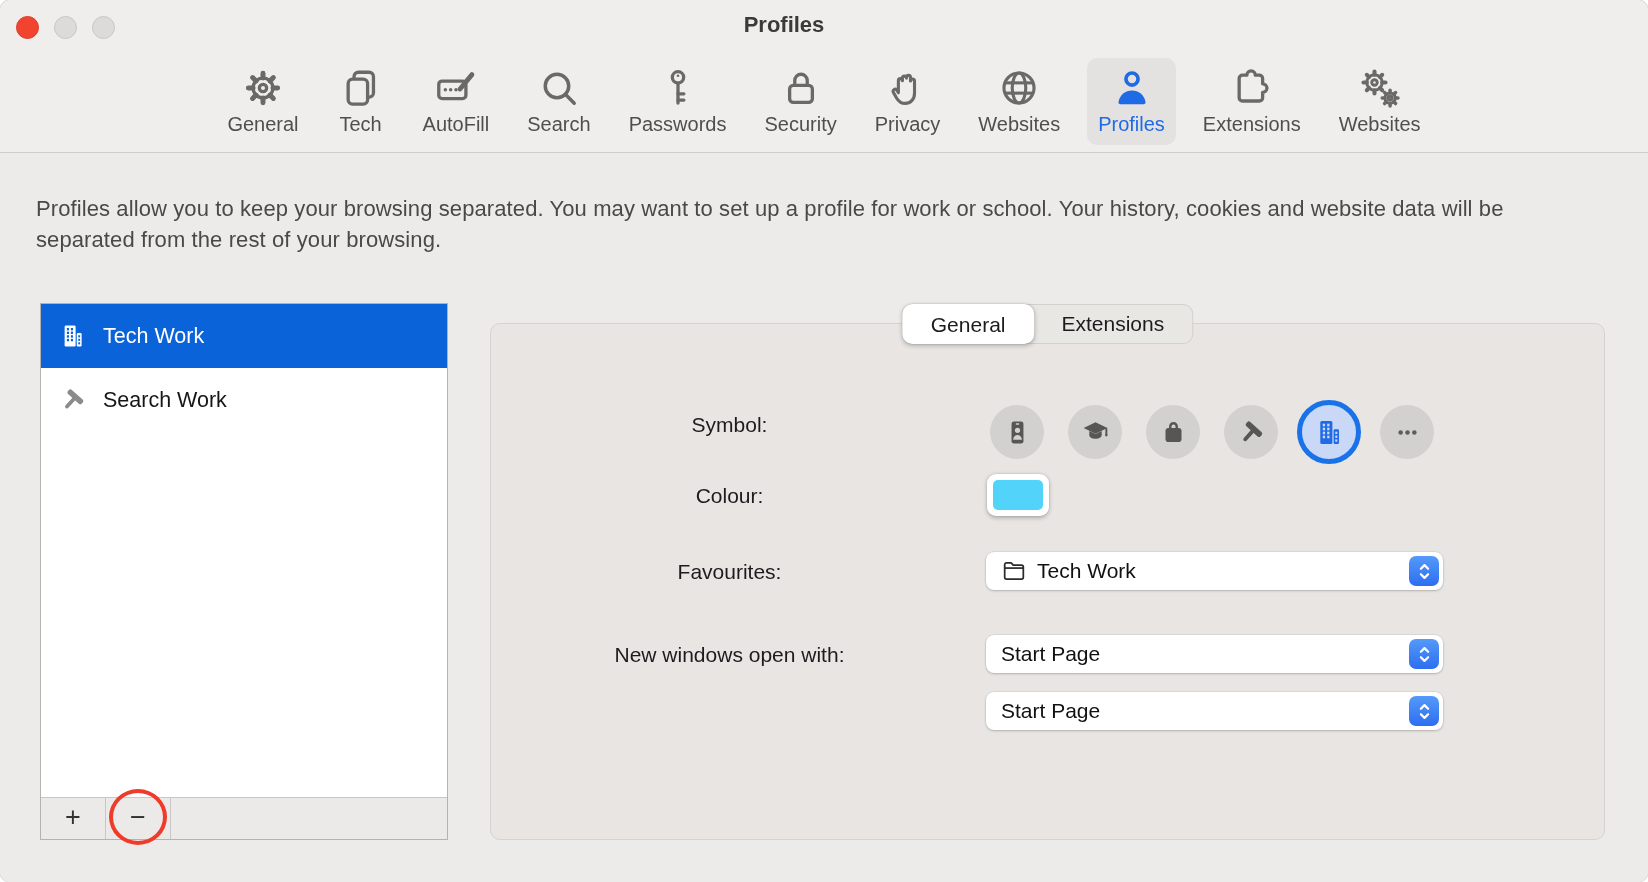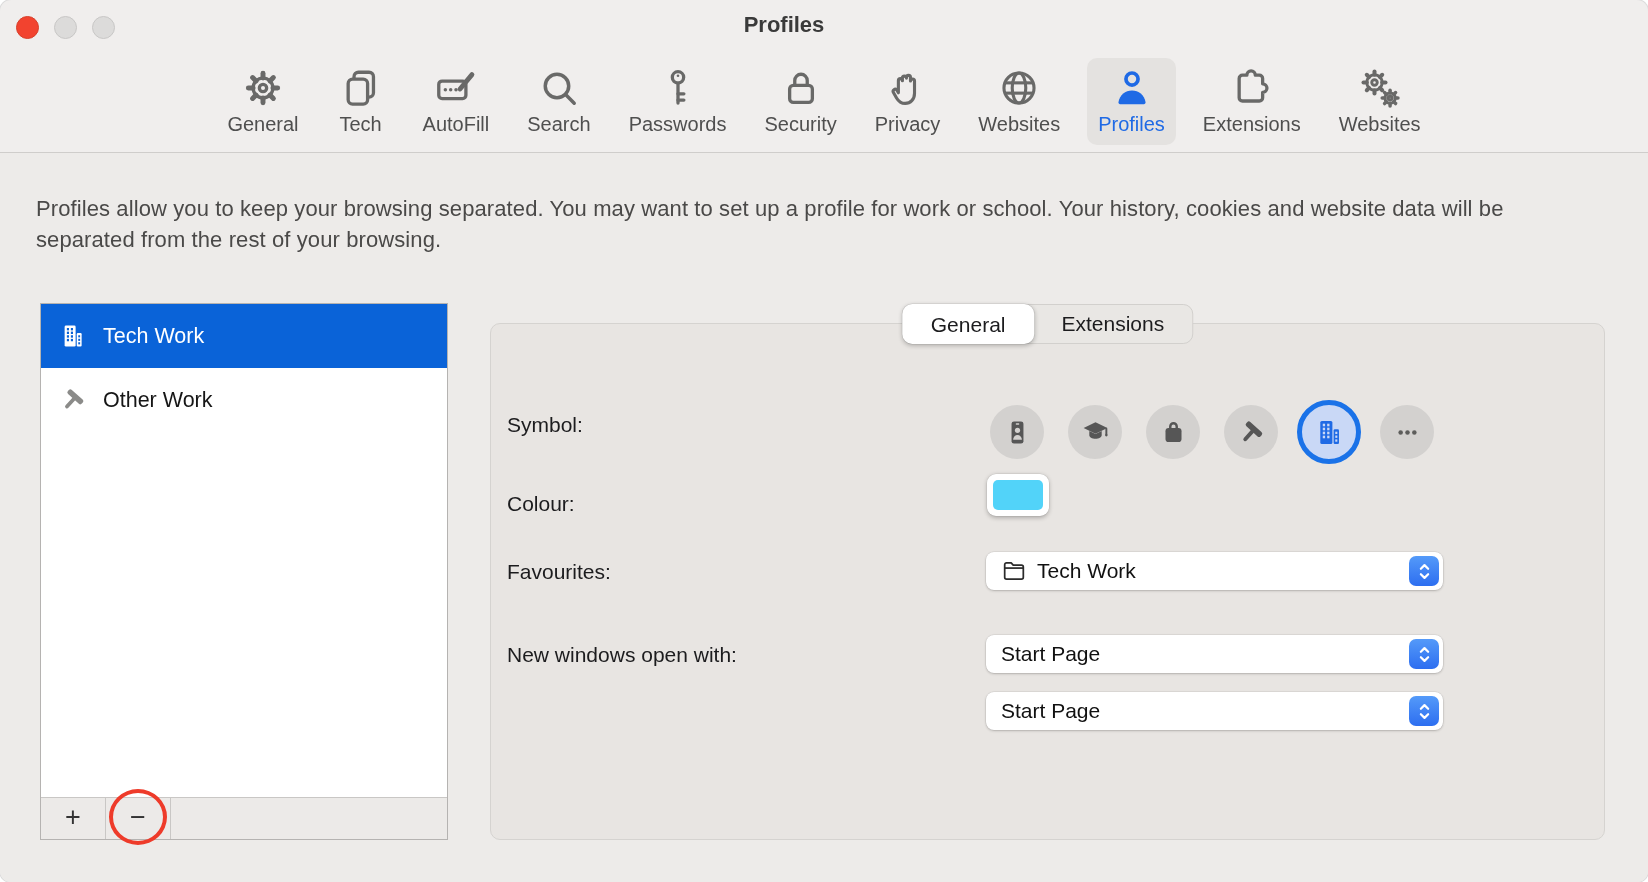--- a/index.html
+++ b/index.html
@@ -53,21 +53,21 @@
     border:4.5px solid #ee3b2a; border-radius:50%; z-index:6; pointer-events:none; }
   
   .detail-panel { position:absolute; left:490px; top:170px; width:1115px; height:517px;
     background:#e8e5e2; border:1px solid #d5d3d0; border-radius:10px; }
   .segmented { position:absolute; top:-20px; left:50%; transform:translateX(-50%);
     height:40px; display:flex; background:#e9e7e4; border:1px solid #d2d0cd; border-radius:10px; }
   .seg { display:flex; align-items:center; padding:0 28px; font-size:21px; color:#1c1c1e; border-radius:10px; }
   .seg.selected { background:#fff; margin:-1px; padding:1px 29px 0;
     box-shadow:0 0 0 .5px rgba(0,0,0,.10), 0 1.5px 4px rgba(0,0,0,.22); }
   .row-label { font-size:21px; color:#1c1c1e; }
-  .f-row { position:absolute; left:16px; width:457px; text-align:left; }
+  .f-row { position:absolute; left:10px; width:457px; text-align:center; }
   
   .symbol-strip { position:absolute; left:499px; top:81px; display:flex; gap:24px; align-items:center; }
   .sym-btn { width:54px; height:54px; border-radius:50%; background:#d3d1cf;
     display:flex; align-items:center; justify-content:center; color:#565656; --cbg:#d3d1cf; }
   .sym-btn svg { width:31px; height:31px; }
   .sym-btn.selected { background:#c9d8f6; border:5px solid #1a72e8; color:#1f6ae5; --cbg:#c9d8f6;
     width:64px; height:64px; margin:-5px; }
   .sym-btn.selected svg { width:33px; height:33px; }
   
   .swatch-btn { position:absolute; left:496px; top:150px; width:62px; height:42px;
@@ -79,21 +79,21 @@
     border-radius:8px; box-shadow:0 0 0 .5px rgba(0,0,0,.09), 0 1px 2.5px rgba(0,0,0,.20);
     display:flex; align-items:center; padding-left:15px; }
   .dd-value { font-size:21px; color:#111; }
   .dd-folder { width:26px; height:26px; margin-right:10px; display:flex; }
   .dd-folder svg { width:26px; height:26px; }
   .stepper { position:absolute; right:4px; top:4px; width:30px; height:30px; border-radius:7px;
     background:linear-gradient(180deg,#549af9,#2d6ef0); display:flex; align-items:center; justify-content:center; }
   .stepper svg { width:17px; height:25px; }
   
   .lbl-symbol   { top:89px; }
-  .lbl-colour   { top:160px;margin-top:8px; }
+  .lbl-colour   { top:160px; }
   .lbl-fav      { top:236px; }
   .lbl-windows  { top:319px; }
   .lbl-tabs     { top:376px; }
   .dd-fav     { top:228px; }
   .dd-windows { top:311px; }
   .dd-tabs    { top:368px; }
 </style>
 </head>
 <body>
 
@@ -291,21 +291,21 @@
       </div>
       <div class="list-row">
         <span class="row-ico row-hammer">
           <svg viewBox="0 0 24 24">
             <g transform="rotate(42 12 12)" fill="currentColor">
               <rect x="4.2" y="6.6" width="15" height="4.5" rx="1.7"></rect>
               <rect x="10.4" y="9.4" width="3" height="11.2" rx="1.5"></rect>
             </g>
           </svg>
         </span>
-        <span class="row-label">Other Work</span>
+        <span class="row-label">Search Work</span>
       </div>
 
       <div class="list-footer">
         <div class="lf-btn">+</div>
         <div class="lf-btn">−</div>
       </div>
       <div class="red-circle"></div>
     </div>
 
     <div class="detail-panel">

